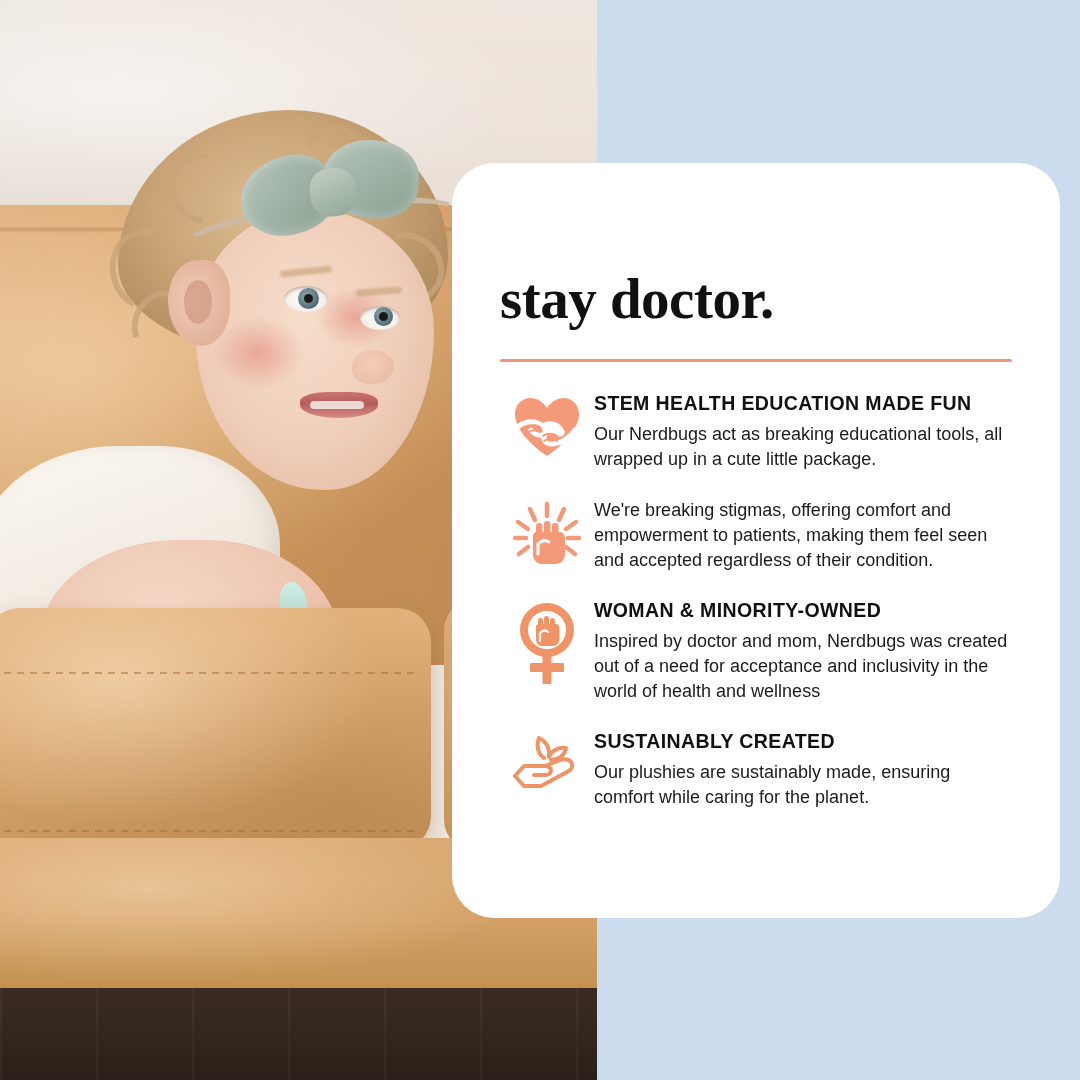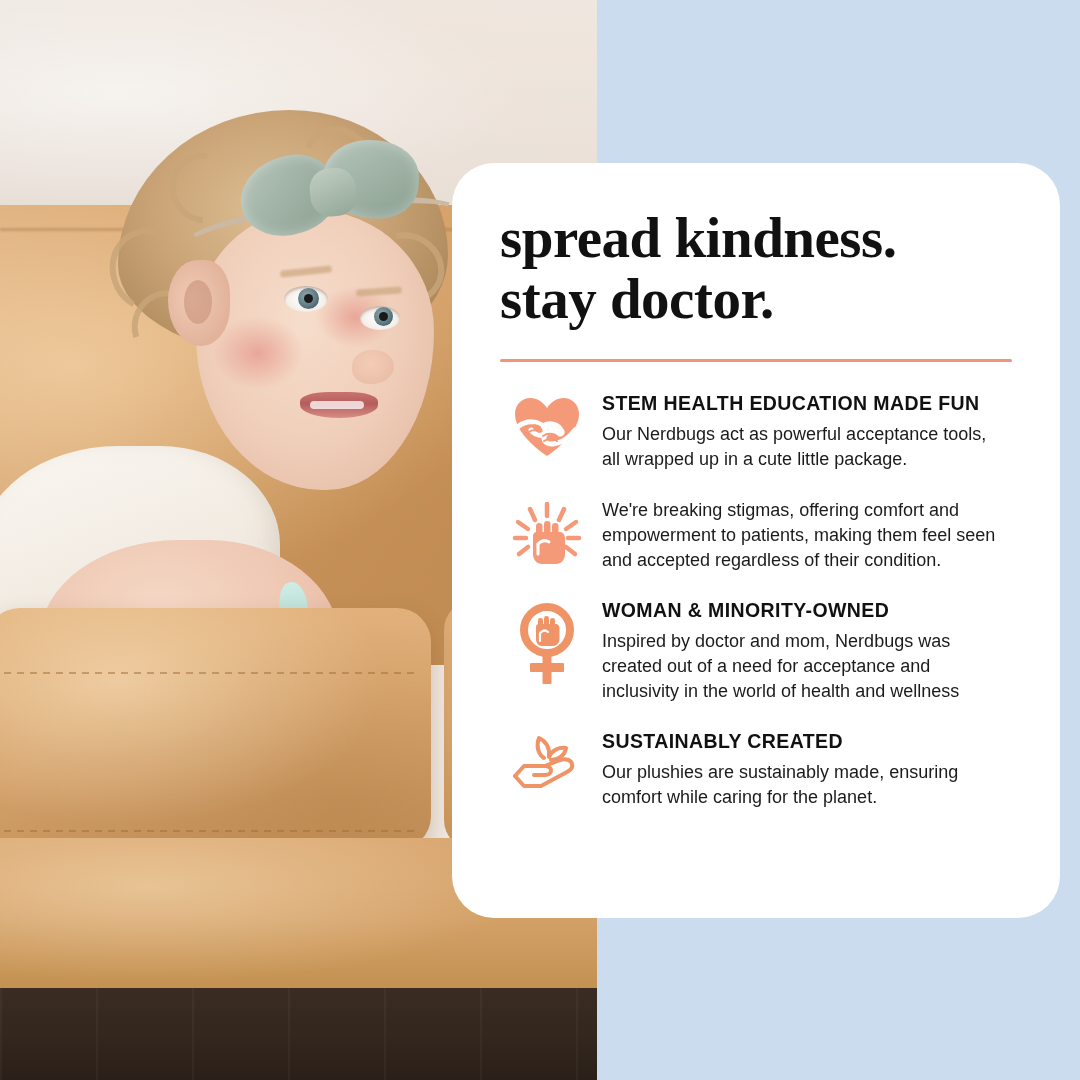--- a/index.html
+++ b/index.html
@@ -267,21 +267,20 @@
     height: 3px;
     width: 100%;
     background: #f0977a;
     border-radius: 2px;
   }
   .features { margin-top: 30px; }
   .feature {
     display: flex;
     align-items: flex-start;
     margin-bottom: 27px;
-    gap: 8px;
   }
   .feature .icon-wrap {
     flex: 0 0 94px;
     width: 94px;
     display: flex;
     justify-content: center;
     padding-top: 4px;
   }
   .feature .ftext { flex: 1 1 auto; padding-right: 4px; }
   .ftitle {
@@ -366,21 +365,21 @@
     <div class="cushion"></div>
     <div class="cushion-stitch-top"></div>
     <div class="cushion-stitch-bot"></div>
     <div class="sofa-front"></div>
     <div class="floor"></div>
   </div>
 
   <div class="card">
 
     <h1 class="headline">
-      <span>spread kindness.</span><br>
+      <br>
       <span>stay doctor.</span>
     </h1>
 
     <div class="divider"></div>
 
     <div class="features">
 
       <div class="feature">
         <div class="icon-wrap">
           <svg width="68" height="62" viewBox="0 0 68 62">
@@ -389,21 +388,21 @@
             <path d="M30 28 C 36 25 43 26 47 30 L 50 34 C 52 37 49 41 45 39 L 36 35" fill="#fdfdfd" stroke="#fdfdfd" stroke-width="2"></path>
             <path d="M62 34 C 56 42 48 47 40 48 C 35 48.6 31 46 31 42 C 31 38.5 34 36 38 36" fill="none" stroke="#ffffff" stroke-width="5" stroke-linecap="round"></path>
             <path d="M30 40 C 34 37 40 37 44 40" fill="none" stroke="#f59a79" stroke-width="2" stroke-linecap="round"></path>
             <path d="M31 45 C 35 42.5 40 42.5 44 45" fill="none" stroke="#f59a79" stroke-width="2" stroke-linecap="round"></path>
             <path d="M17 31 C 20 29 24 29 27 31" fill="none" stroke="#f59a79" stroke-width="2" stroke-linecap="round"></path>
             <path d="M16 36 C 19 34 23 34 26 36" fill="none" stroke="#f59a79" stroke-width="2" stroke-linecap="round"></path>
           </svg>
         </div>
         <div class="ftext">
           <p class="ftitle">STEM HEALTH EDUCATION MADE FUN</p>
-          <p class="fbody">Our Nerdbugs act as powerful acceptance tools, all wrapped up in a cute little package.</p>
+          <p class="fbody">Our Nerdbugs act as breaking educational tools, all wrapped up in a cute little package.</p>
         </div>
       </div>
 
       <div class="feature">
         <div class="icon-wrap">
           <svg width="70" height="70" viewBox="0 0 70 70">
             <g stroke="#f59a79" stroke-width="4.5" stroke-linecap="round">
               <line x1="35" y1="2" x2="35" y2="14"></line>
               <line x1="18" y1="7" x2="23" y2="18"></line>
               <line x1="52" y1="7" x2="47" y2="18"></line>

